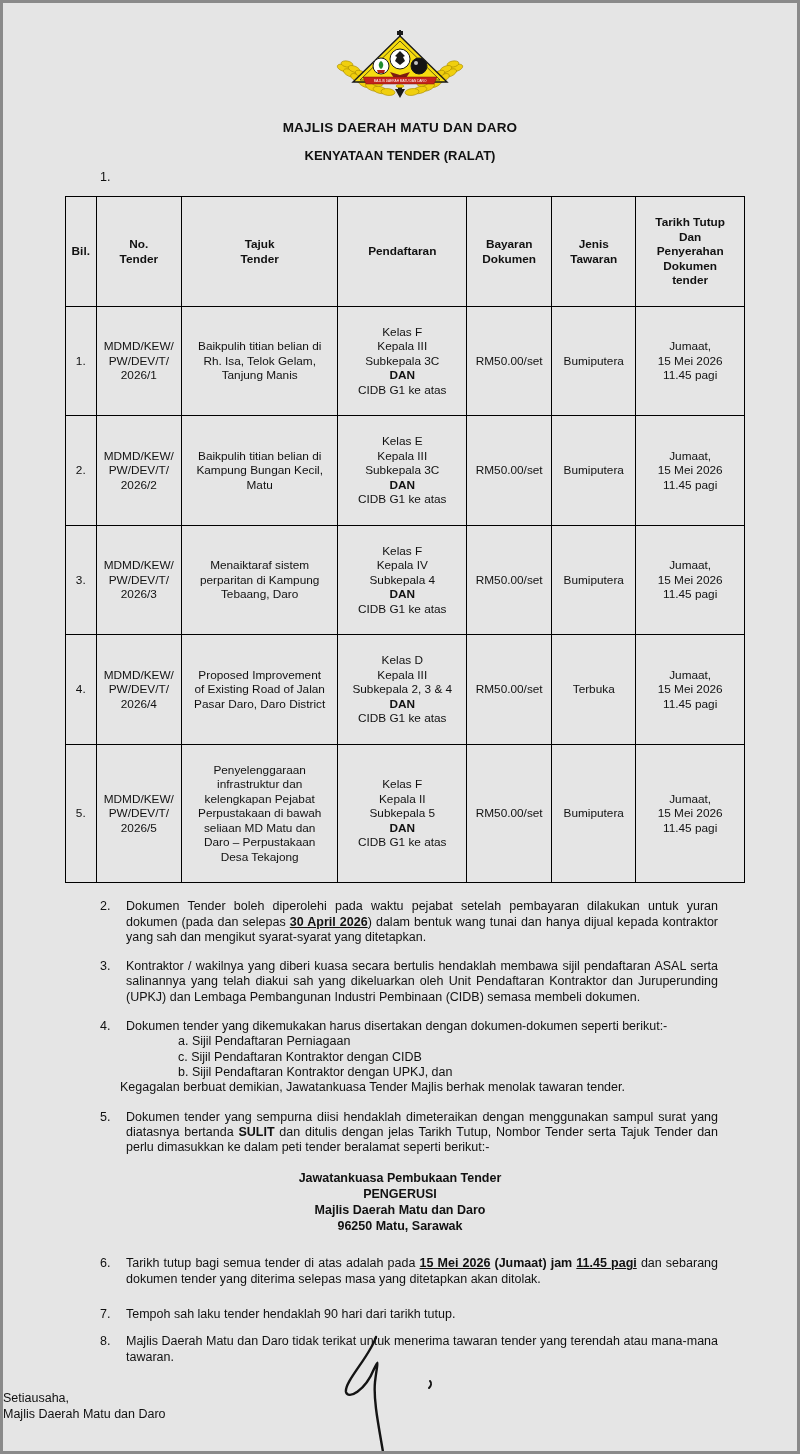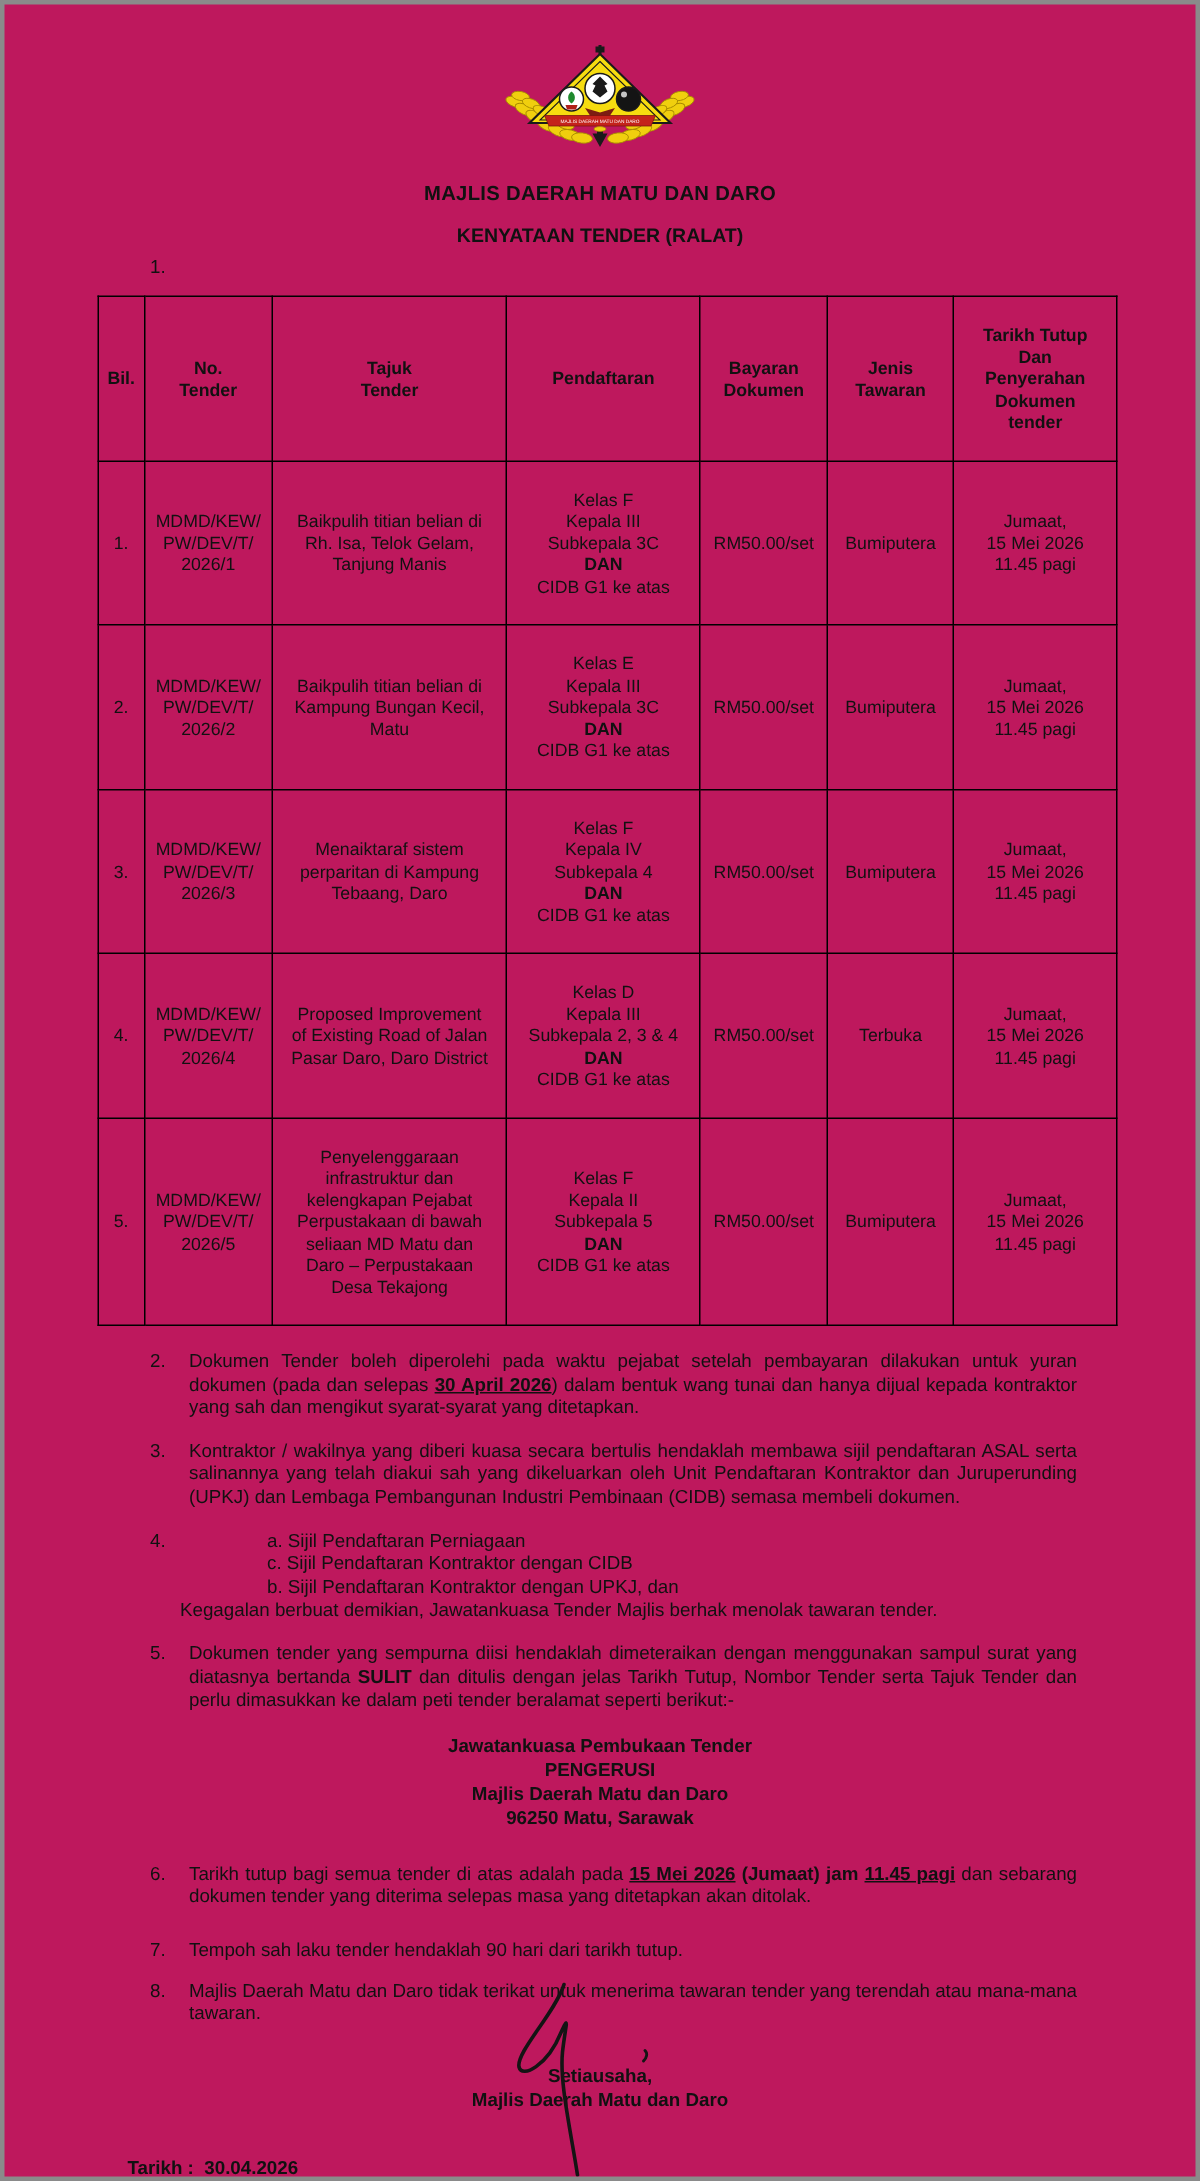--- a/index.html
+++ b/index.html
@@ -4,21 +4,21 @@
 <style>
   html,body{margin:0;padding:0;}
   body{
     width:800px;height:1454px;
     background:#8a8a8a;
     font-family:"Liberation Sans","DejaVu Sans",sans-serif;
     color:#111;
   }
   .page{
     position:absolute;left:3px;top:3px;right:3px;bottom:3px;
-    background:#be185d;
+    background:#e5e5e5;
     overflow:hidden;
   }
   .logo-wrap{width:140px;margin:27px auto 0;display:block;}
   .org-title{
     text-align:center;font-size:13.5px;font-weight:bold;
     margin:16px 0 0;letter-spacing:.2px;
   }
   .doc-title{
     text-align:center;font-size:13px;font-weight:bold;
     margin:13px 0 0;
@@ -57,21 +57,21 @@
   .bu{font-weight:bold;text-decoration:underline;}
   .mt16{margin-top:16px;} .mt14{margin-top:14px;} .mt22{margin-top:22px;}
   .mt20{margin-top:20px;} .mt12{margin-top:12px;}
   .sublist{margin:0 0 0 52px;text-align:left;}
   .addr{
     text-align:center;font-size:12.5px;font-weight:bold;line-height:16px;
     margin-top:15px;
   }
   .sig-wrap{
     position:relative;
-    text-align:center;font-size:12.5px;font-weight:bold;line-height:16px;
+    text-align:left;font-size:12.5px;font-weight:normal;line-height:16px;
     margin-top:25px;
   }
   .sig-svg{position:absolute;left:50%;margin-left:-62px;top:-56px;pointer-events:none;}
   .date-line{
     margin:30px 0 0 82px;
     font-size:12.5px;font-weight:bold;
   }
 </style>
 </head>
 <body>
@@ -269,20 +269,21 @@
   </div>
 
   <div class="list-item mt14">
     <span class="num">3.</span>
     <div class="body">Kontraktor / wakilnya yang diberi kuasa secara bertulis hendaklah membawa sijil pendaftaran ASAL serta salinannya yang telah diakui sah yang dikeluarkan oleh Unit Pendaftaran Kontraktor dan Juruperunding (UPKJ) dan Lembaga Pembangunan Industri Pembinaan (CIDB) semasa membeli dokumen.</div>
   </div>
 
   <div class="list-item mt14">
     <span class="num">4.</span>
     <div class="body">
+      <div>Dokumen tender yang dikemukakan harus disertakan dengan dokumen-dokumen seperti berikut:-</div>
       <div class="sublist">
         <div>a. Sijil Pendaftaran Perniagaan</div>
         <div>c. Sijil Pendaftaran Kontraktor dengan CIDB</div>
         <div>b. Sijil Pendaftaran Kontraktor dengan UPKJ, dan</div>
       </div>
       <div style="margin-left:-6px;">Kegagalan berbuat demikian, Jawatankuasa Tender Majlis berhak menolak tawaran tender.</div>
     </div>
   </div>
 
   <div class="list-item mt14">

